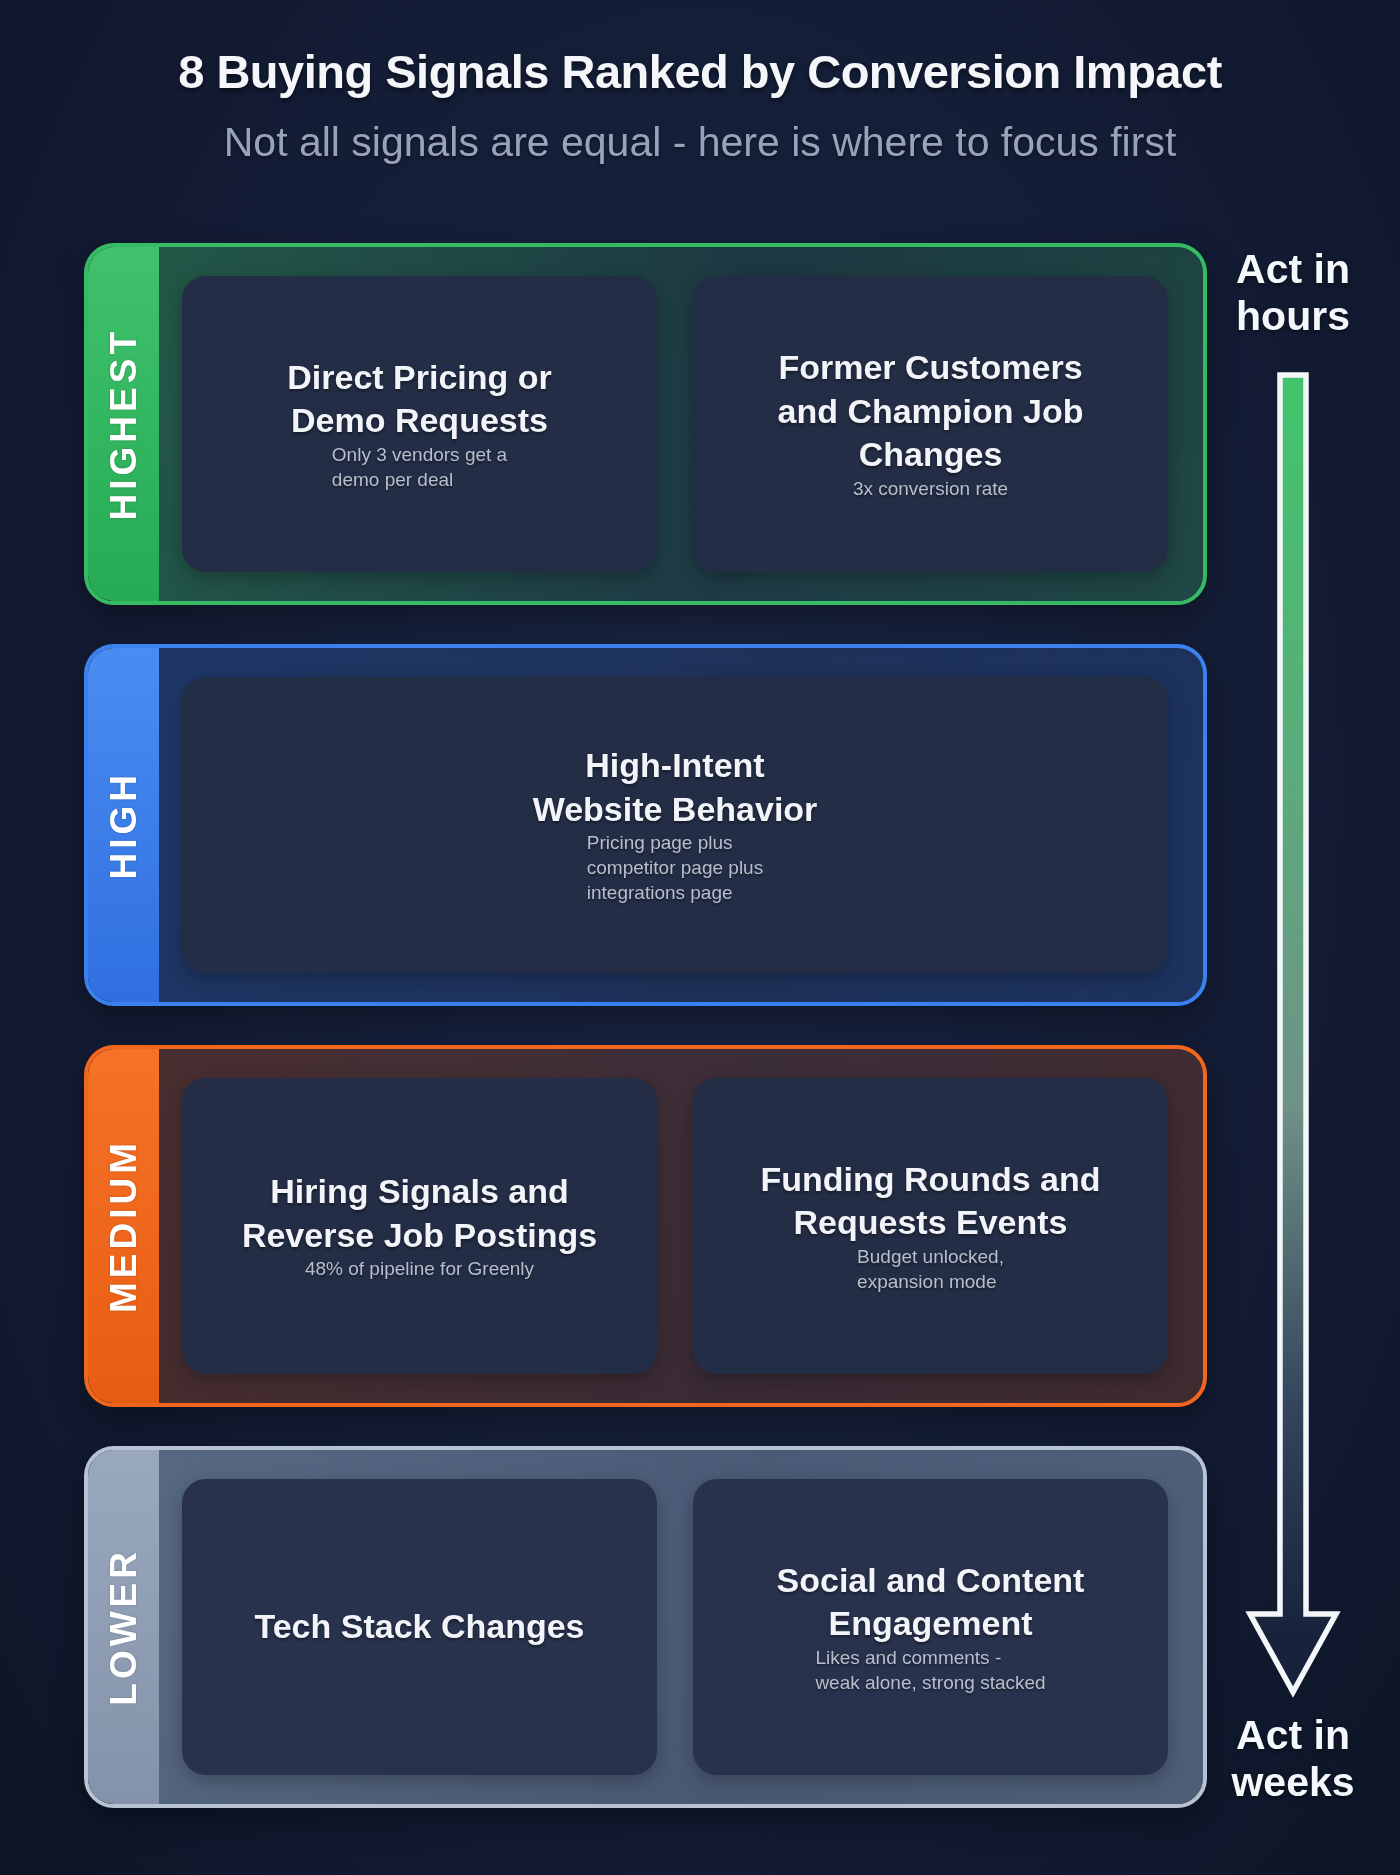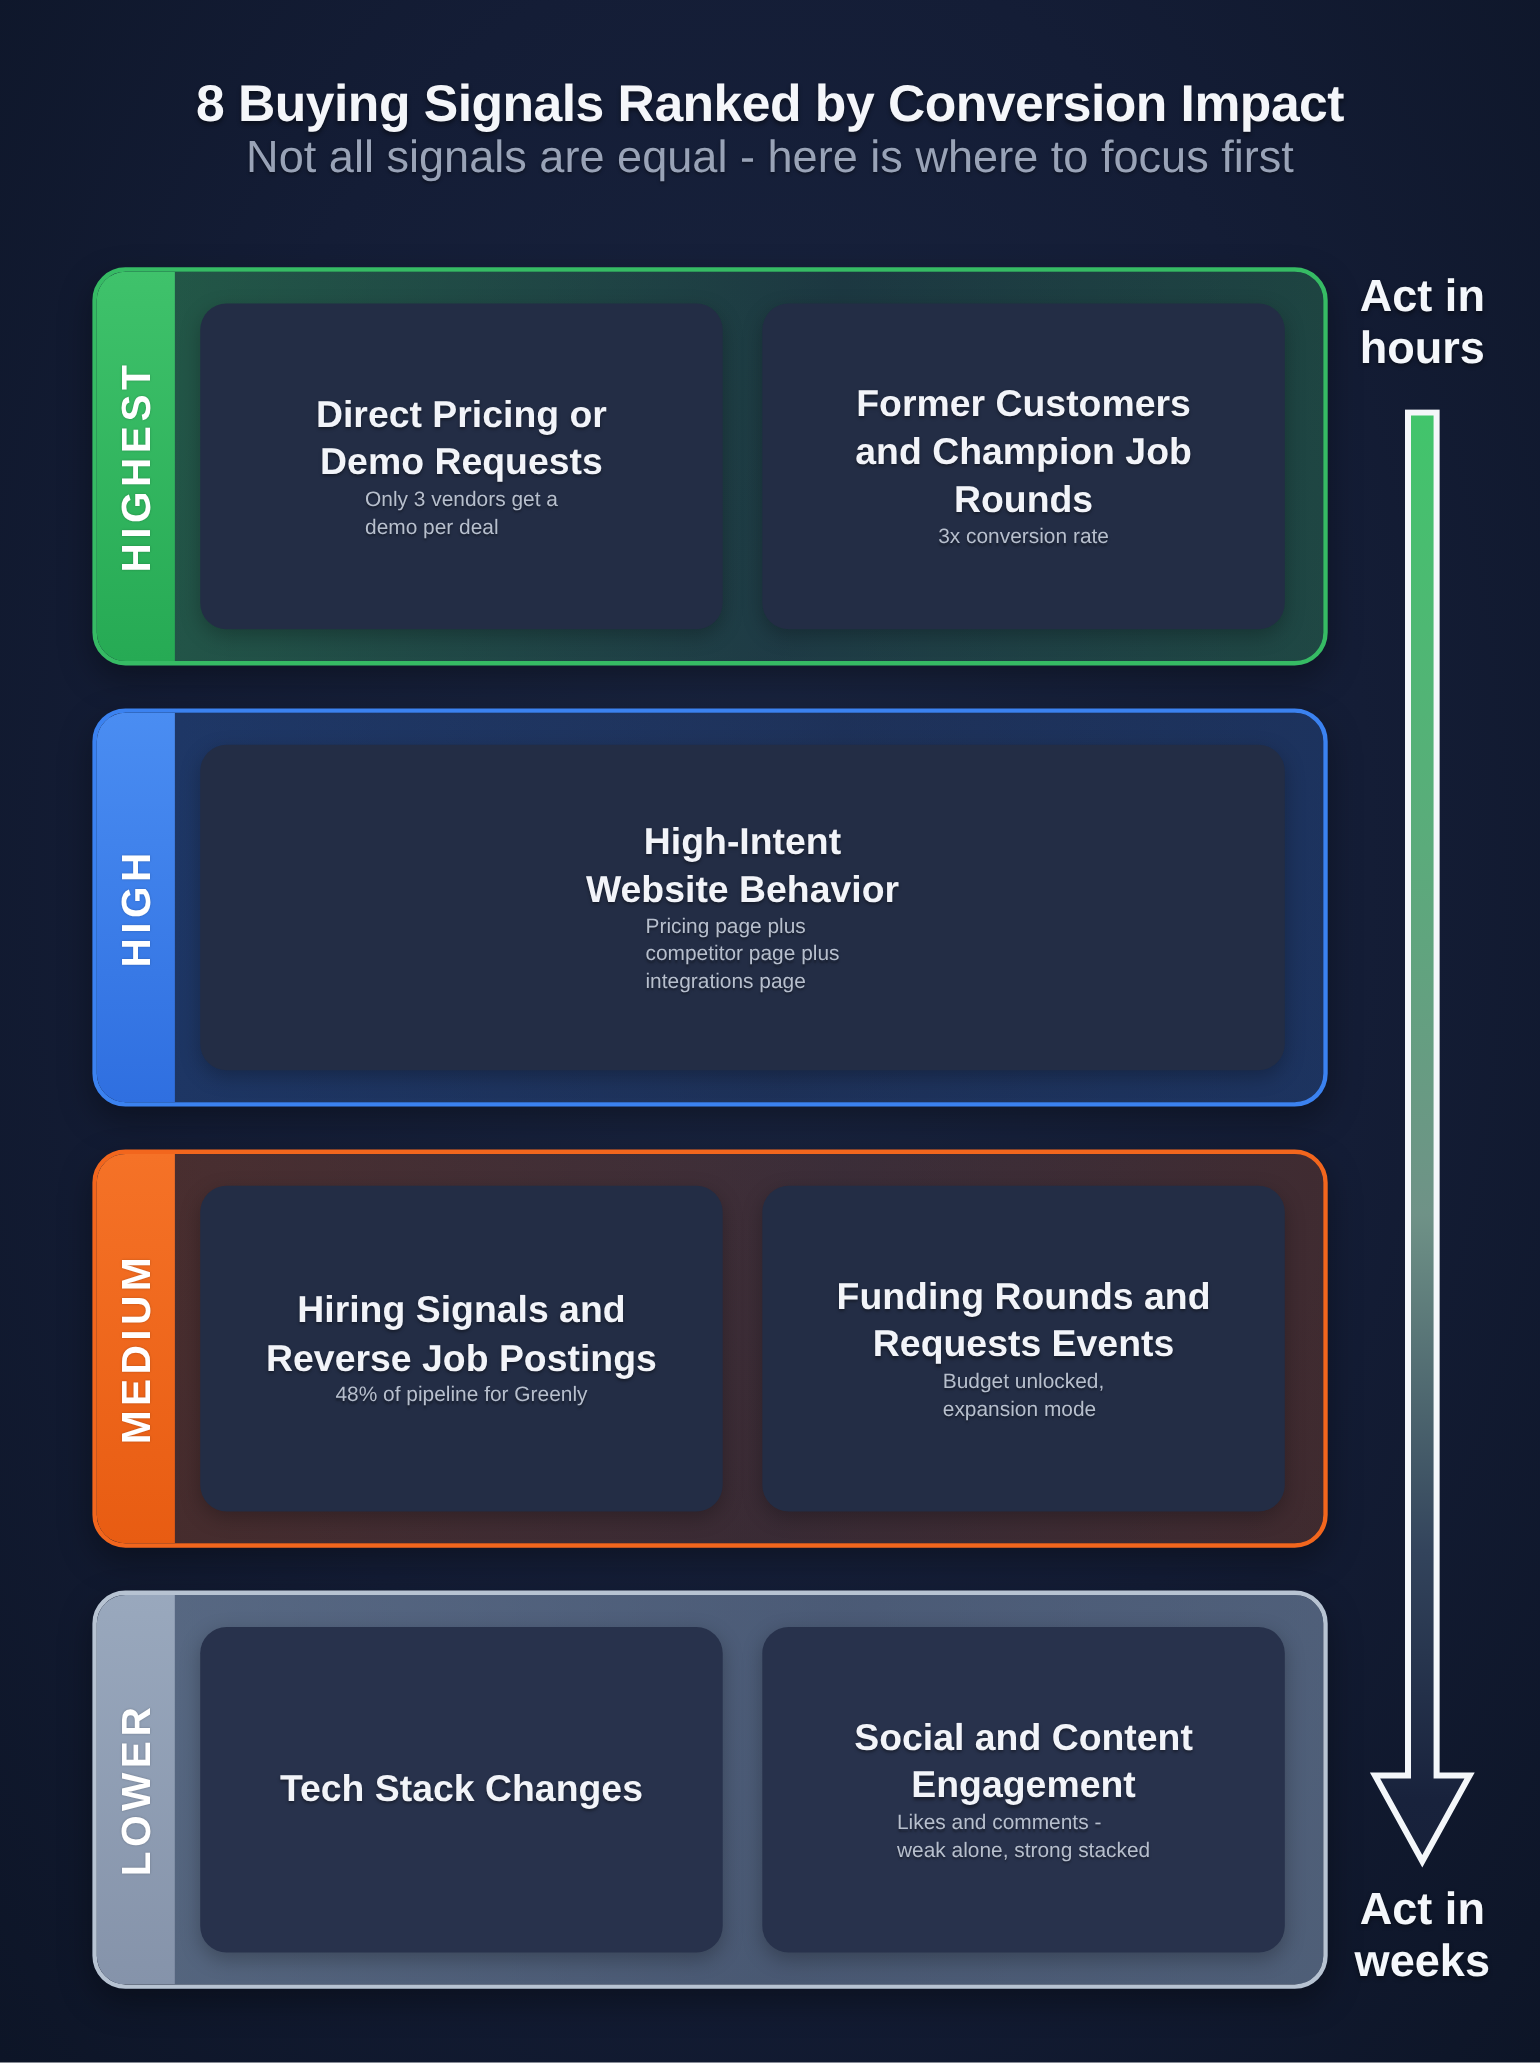--- a/index.html
+++ b/index.html
@@ -3,21 +3,21 @@
 <meta charset="utf-8">
 <style>
   html,body{margin:0;padding:0;}
   body{
     width:1400px;height:1875px;position:relative;overflow:hidden;
     background:radial-gradient(ellipse at 50% 42%, #1a2541 0%, #141d36 55%, #0d1527 100%);
     font-family:"Liberation Sans","DejaVu Sans",sans-serif;
     -webkit-font-smoothing:antialiased;
   }
   .page-title{
-    position:absolute;top:66px;left:0;width:1400px;text-align:center;
+    position:absolute;top:44px;left:0;width:1400px;text-align:center;
     font-size:47px;font-weight:700;color:#f4f6fa;letter-spacing:-.5px;
     text-shadow:0 3px 4px rgba(0,0,0,.45);
   }
   .page-subtitle{
     position:absolute;top:119px;left:0;width:1400px;text-align:center;
     font-size:41px;font-weight:400;color:#99a3b7;
     text-shadow:0 2px 3px rgba(0,0,0,.4);
   }
   .tiers{
     position:absolute;left:84px;top:243px;width:1123px;
@@ -87,21 +87,21 @@
     <div class="tier-content">
       <div class="card">
         <div class="card-title">Direct Pricing or
 Demo Requests</div>
         <div class="card-desc">Only 3 vendors get a
 demo per deal</div>
       </div>
       <div class="card">
         <div class="card-title">Former Customers
 and Champion Job
-Rounds</div>
+Changes</div>
         <div class="card-desc">3x conversion rate</div>
       </div>
     </div>
   </div>
 
   <div class="tier tier-high">
     <div class="band">
       <span class="band-label">HIGH</span>
     </div>
     <div class="tier-content">

